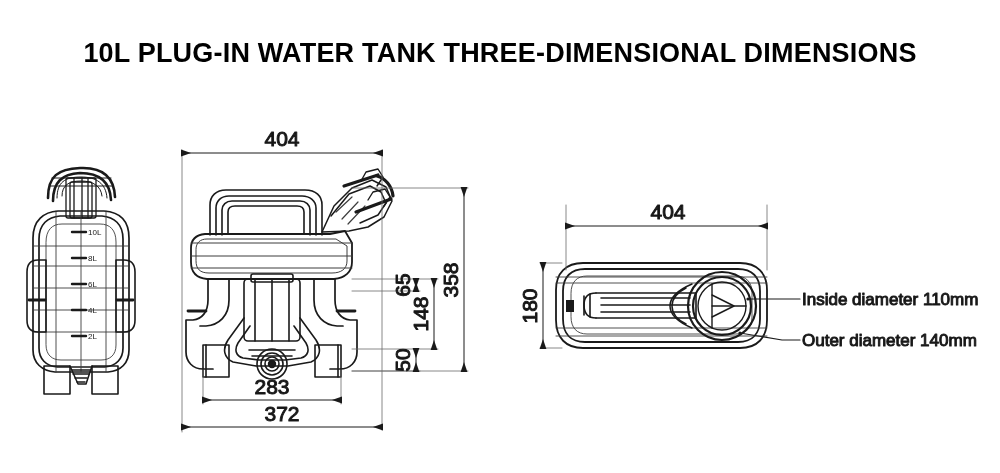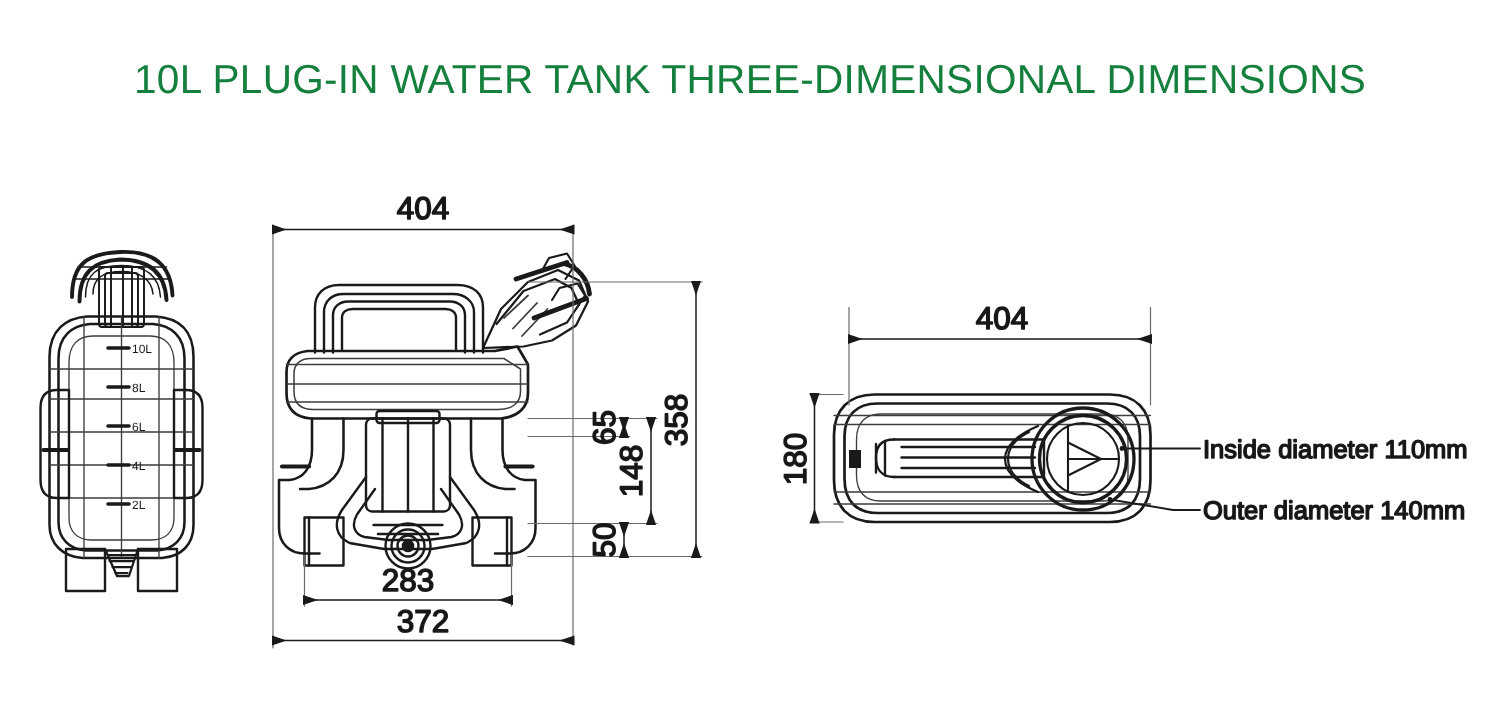--- a/index.html
+++ b/index.html
@@ -15,23 +15,23 @@
     font-family: "Liberation Sans", sans-serif;
     color: #1a1a1a;
   }
   #drawing-title {
     position: absolute;
     left: 0;
     top: 38px;
     width: 1000px;
     text-align: center;
     font-size: 27px;
-    font-weight: 400;
+    font-weight: 700;
     letter-spacing: 0.2px;
-    color: #15803d;
+    color: #000000;
     white-space: nowrap;
   }
   #canvas-wrap {
     position: absolute;
     left: 0;
     top: 0;
     width: 1000px;
     height: 473px;
   }
   svg#technical-drawing {

